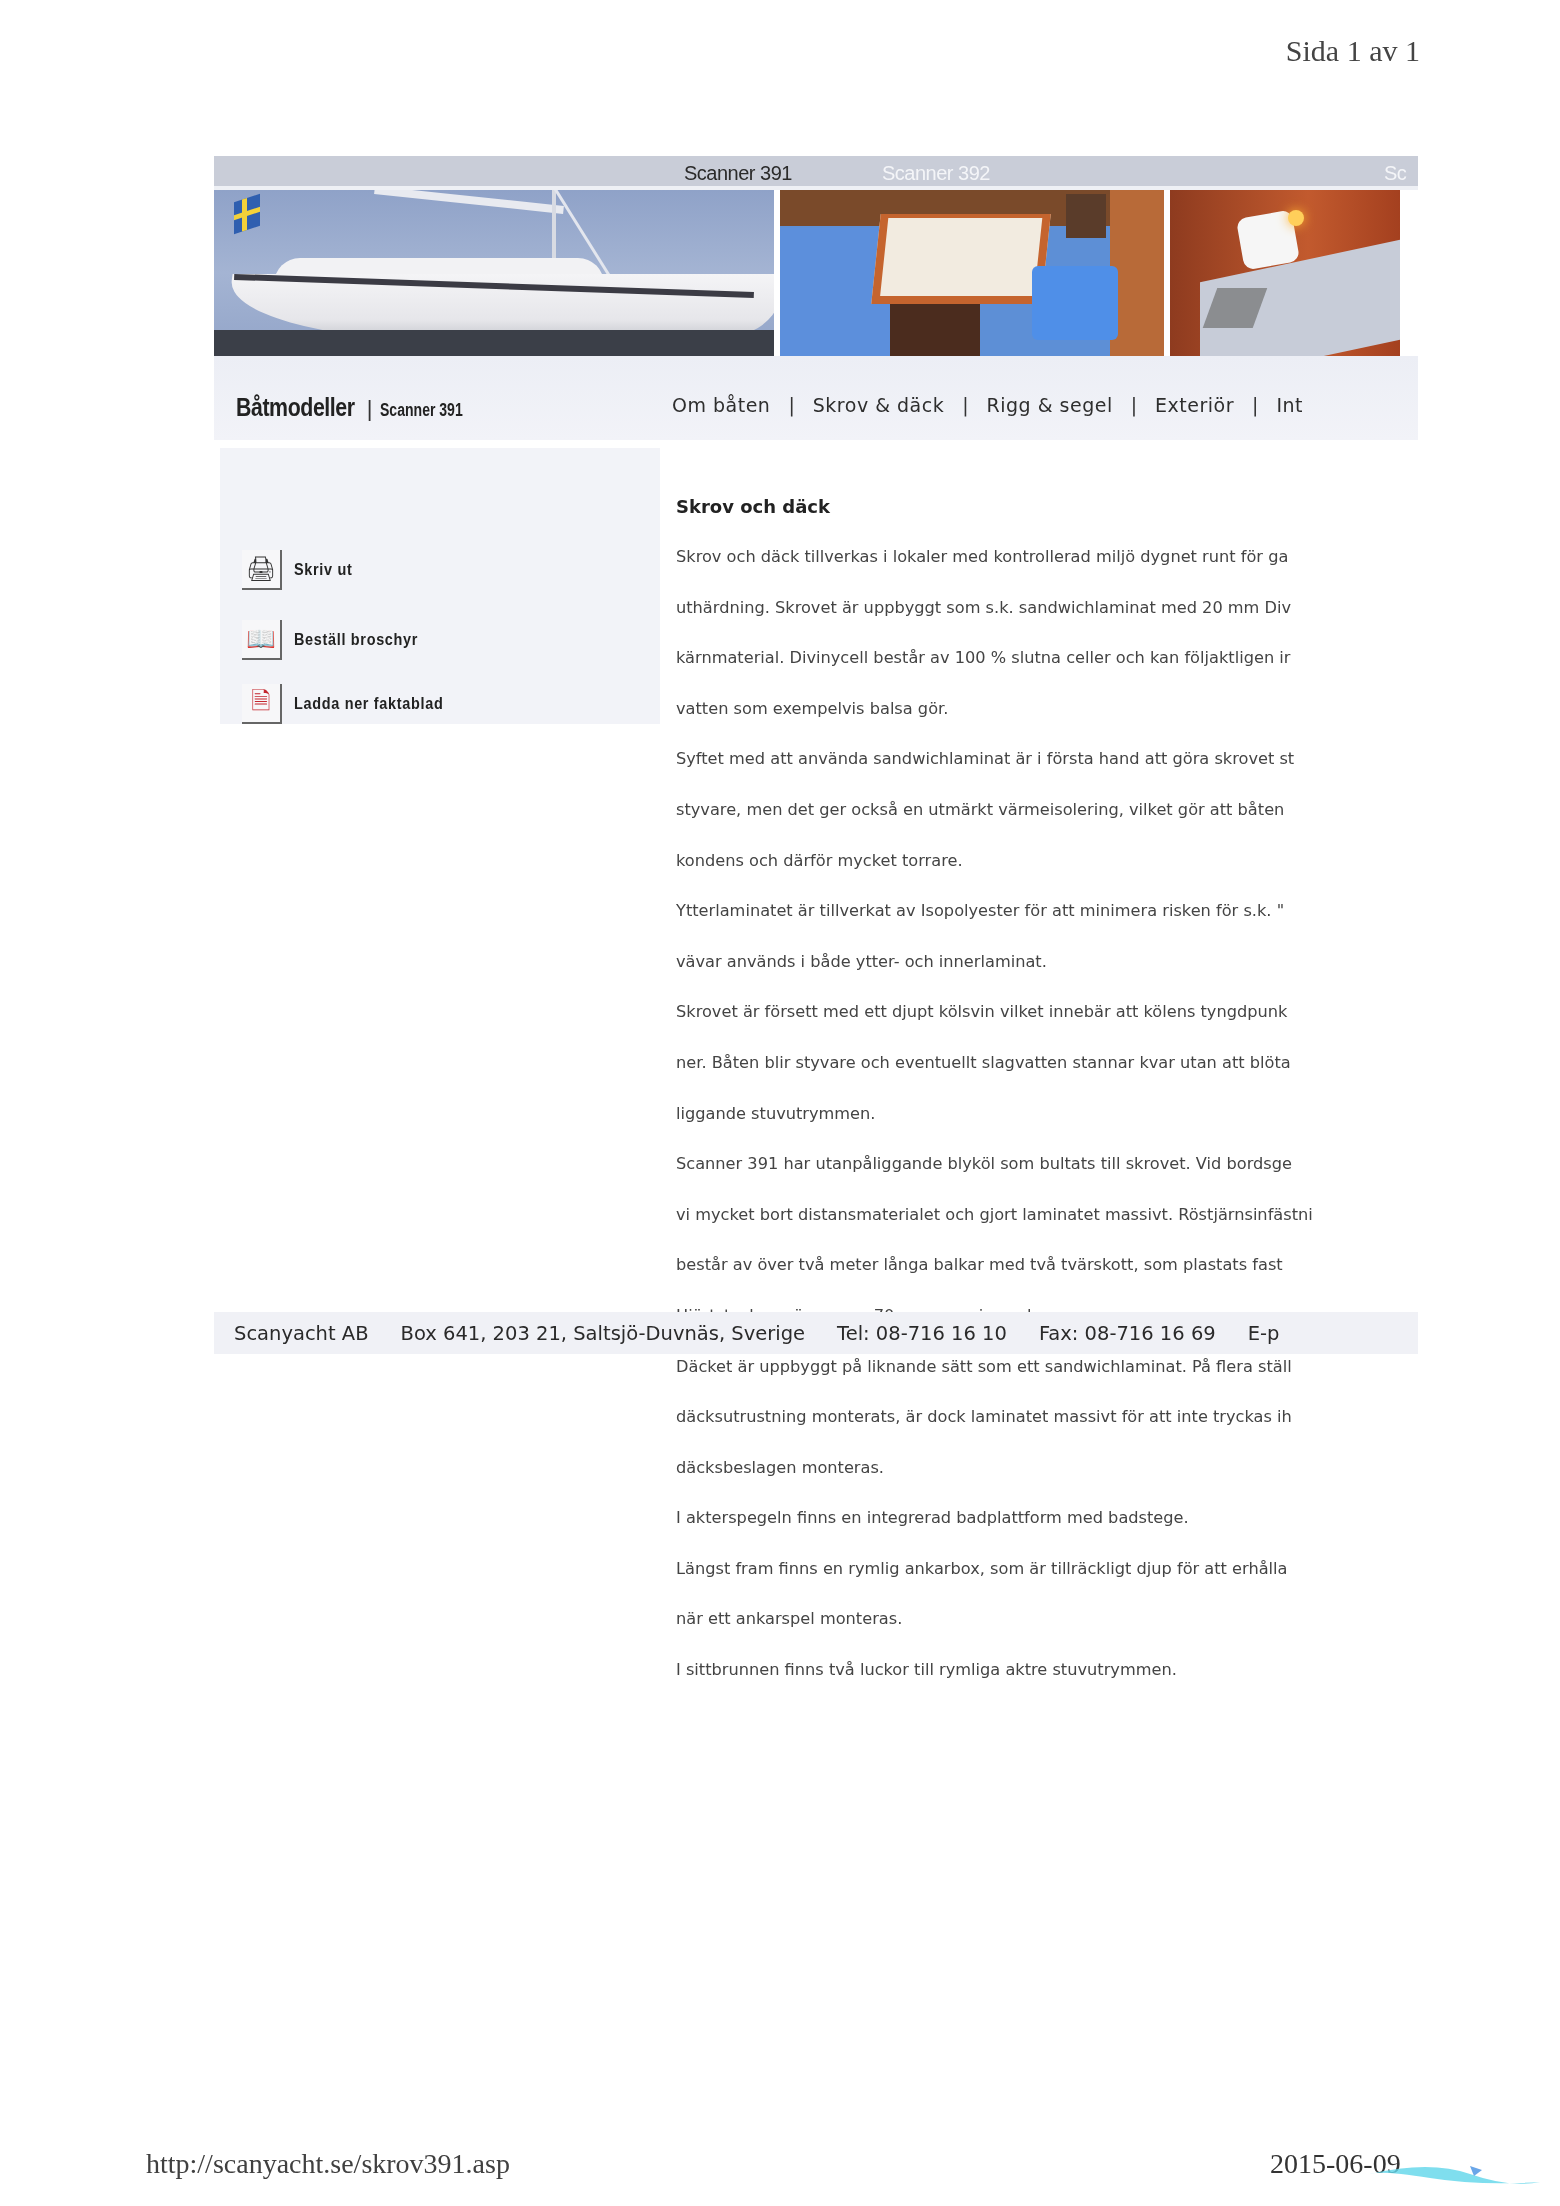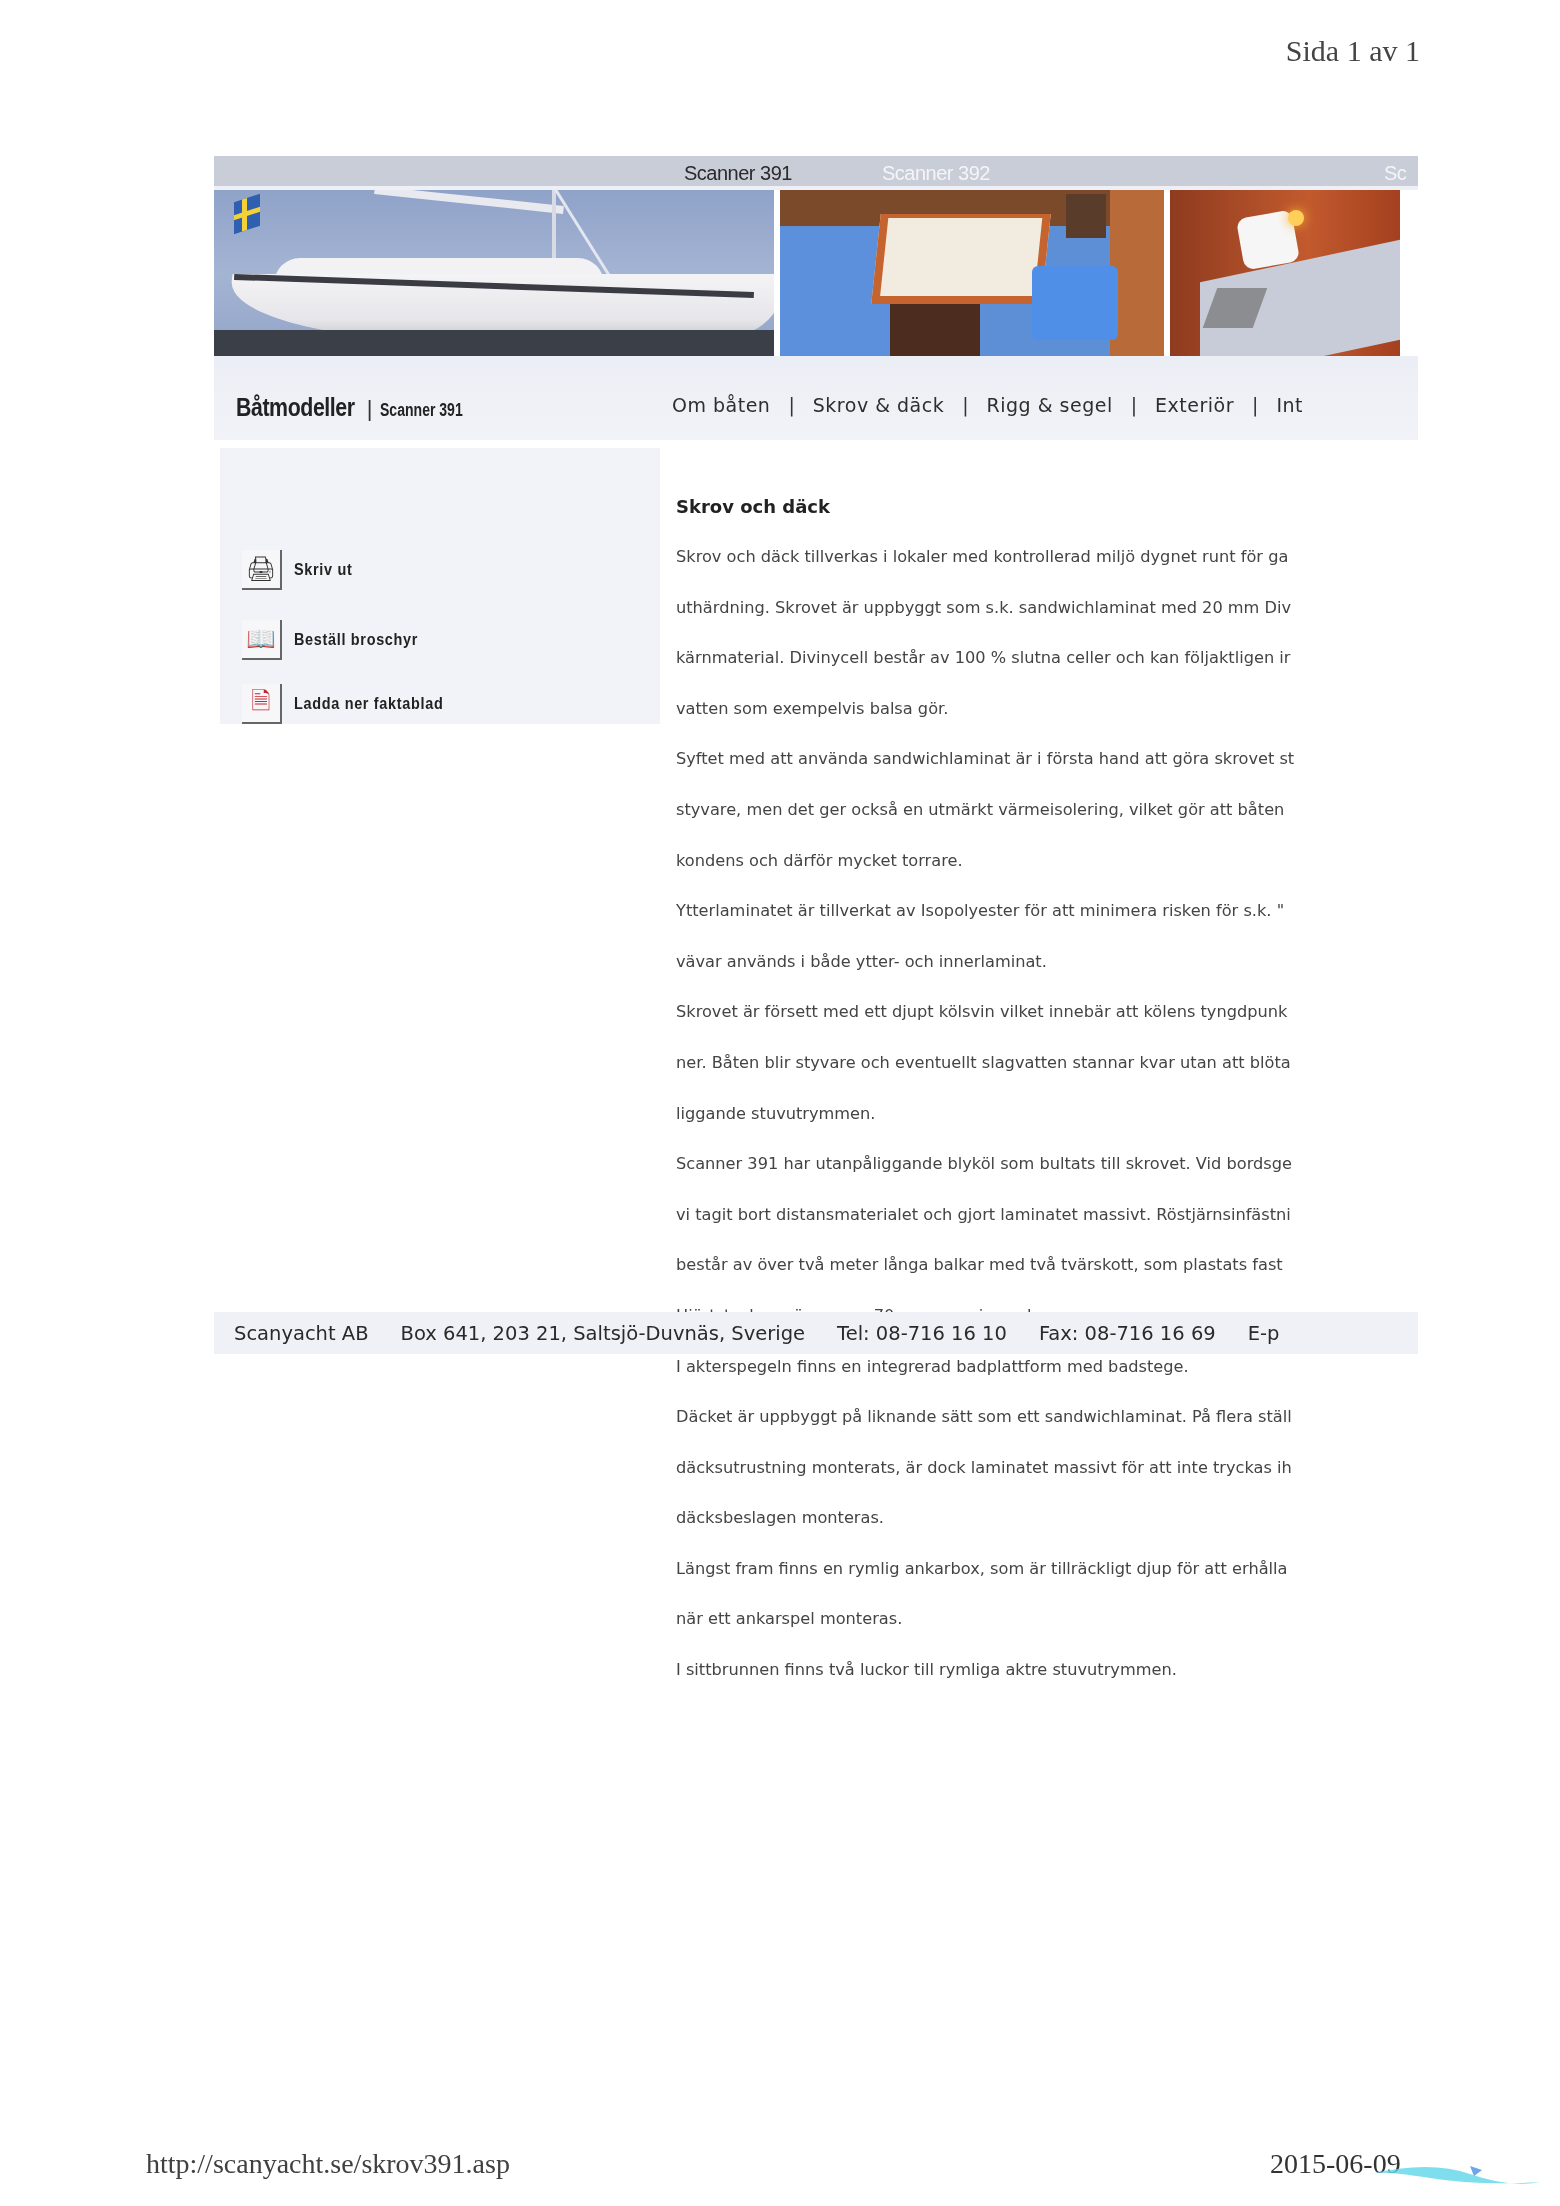--- a/index.html
+++ b/index.html
@@ -204,31 +204,31 @@
         <span class="line">Ytterlaminatet är tillverkat av Isopolyester för att minimera risken för s.k. "</span>
         <span class="line">vävar används i både ytter- och innerlaminat.</span>
       </p>
       <p>
         <span class="line">Skrovet är försett med ett djupt kölsvin vilket innebär att kölens tyngdpunk</span>
         <span class="line">ner. Båten blir styvare och eventuellt slagvatten stannar kvar utan att blöta</span>
         <span class="line">liggande stuvutrymmen.</span>
       </p>
       <p>
         <span class="line">Scanner 391 har utanpåliggande blyköl som bultats till skrovet. Vid bordsge</span>
-        <span class="line">vi tagit bort distansmaterialet och gjort laminatet massivt. Röstjärnsinfästni</span>
+        <span class="line">vi mycket bort distansmaterialet och gjort laminatet massivt. Röstjärnsinfästni</span>
         <span class="line">består av över två meter långa balkar med två tvärskott, som plastats fast</span>
         <span class="line">Hjärtstocken görs av en 70 mm massiv axel.</span>
-      </p>
-      <p>
-        <span class="line">I akterspegeln finns en integrerad badplattform med badstege.</span>
       </p>
       <p>
         <span class="line">Däcket är uppbyggt på liknande sätt som ett sandwichlaminat. På flera ställ</span>
         <span class="line">däcksutrustning monterats, är dock laminatet massivt för att inte tryckas ih</span>
         <span class="line">däcksbeslagen monteras.</span>
+      </p>
+      <p>
+        <span class="line">I akterspegeln finns en integrerad badplattform med badstege.</span>
       </p>
       <p>
         <span class="line">Längst fram finns en rymlig ankarbox, som är tillräckligt djup för att erhålla</span>
         <span class="line">när ett ankarspel monteras.</span>
       </p>
       <p>
         <span class="line">I sittbrunnen finns två luckor till rymliga aktre stuvutrymmen.</span>
       </p>
     </div>
   </div>

